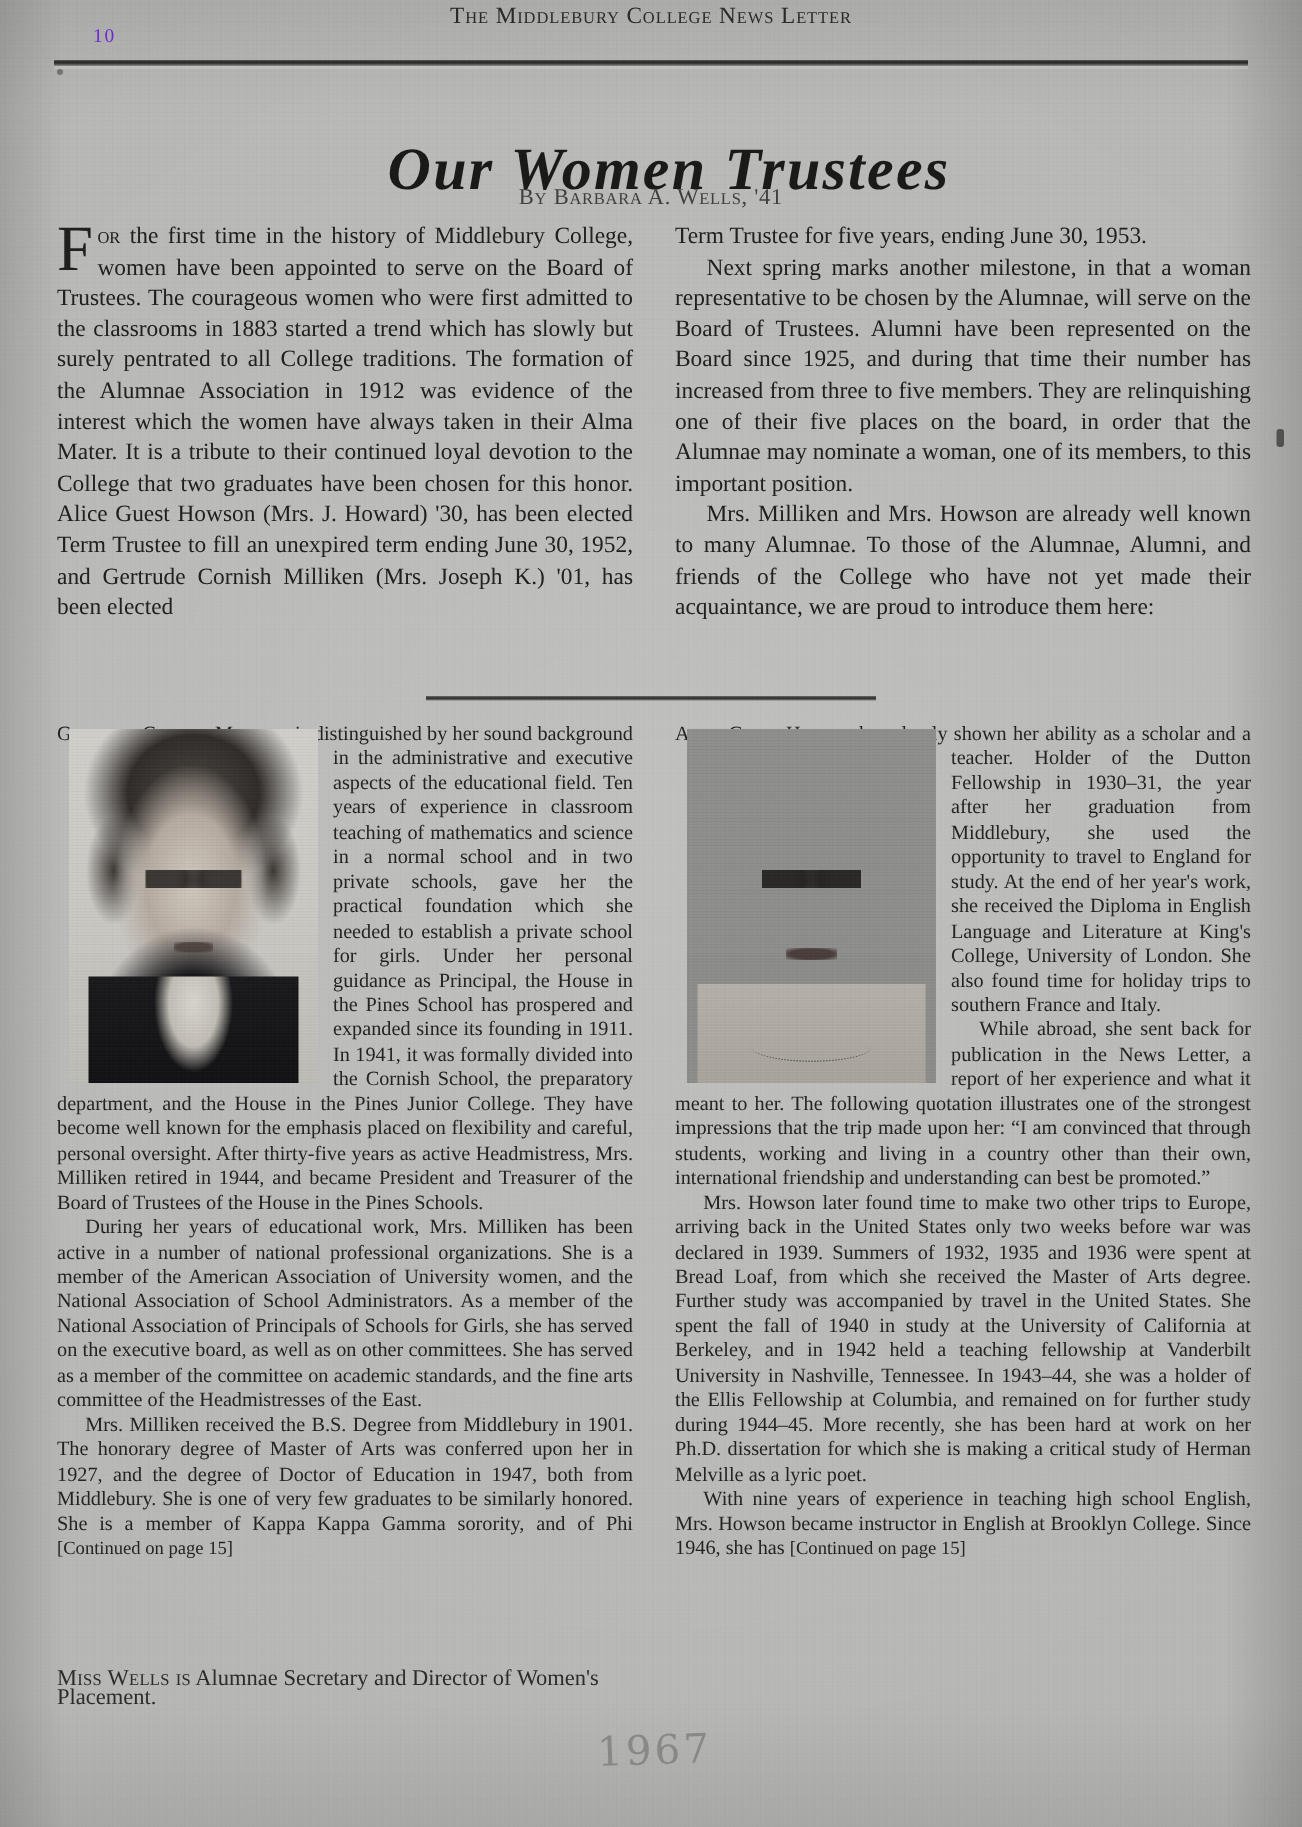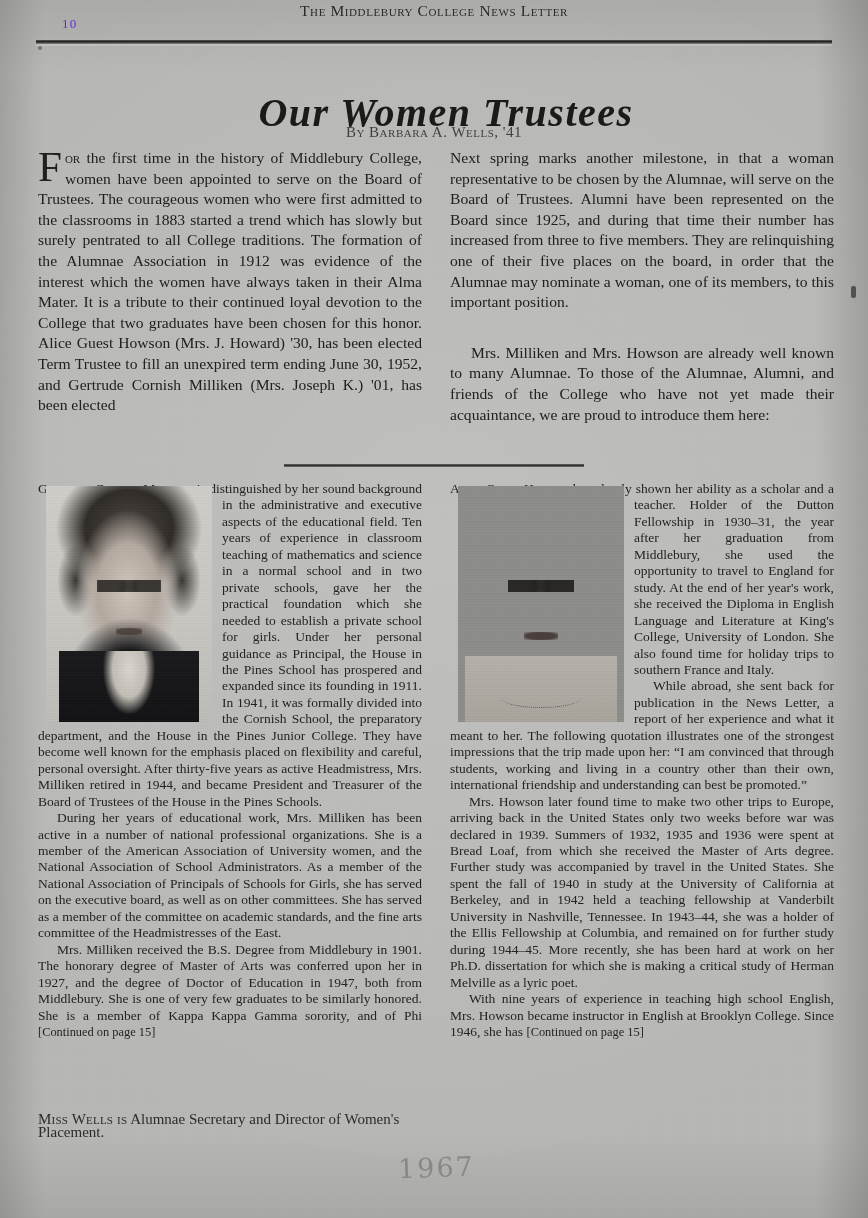--- a/index.html
+++ b/index.html
@@ -73,21 +73,21 @@
     display:flex;gap:28px;
   }
   .intro .col{width:384px;}
   .intro p{
     margin:0;
     font-size:15.6px;line-height:20.6px;
     text-align:justify;
     text-justify:inter-word;
     color:#20201e;
   }
-  .intro p + p{text-indent:1.35em;margin-top:30px;}
+  .intro p + p{text-indent:1.35em;}
   .dropcap-wrap{position:relative;}
   .dropcap{
     float:left;
     font-size:43px;line-height:34px;
     padding:2px 2px 0 0;
     margin:0 1px 0 0;
     font-family:"Liberation Serif","DejaVu Serif",serif;
   }
   .smallcaps{font-variant:small-caps;}
 
@@ -223,20 +223,21 @@
   <div class="edge-mark m2"></div>
 
   <h1 class="article-title">Our Women Trustees</h1>
   <div class="byline">By Barbara A. Wells, '41</div>
 
   <div class="intro">
     <div class="col">
       <p class="dropcap-wrap"><span class="dropcap">F</span><span class="smallcaps">or</span><span> the first time in the history of Middlebury College, women have been appointed to serve on the Board of Trustees. The courageous women who were first admitted to the classrooms in 1883 started a trend which has slowly but surely pentrated to all College traditions. The formation of the Alumnae Association in 1912 was evidence of the interest which the women have always taken in their Alma Mater. It is a tribute to their continued loyal devotion to the College that two graduates have been chosen for this honor. Alice Guest Howson (Mrs. J. Howard) '30, has been elected Term Trustee to fill an unexpired term ending June 30, 1952, and Gertrude Cornish Milliken (Mrs. Joseph K.) '01, has been elected</span></p>
     </div>
     <div class="col">
+      <p>Term Trustee for five years, ending June 30, 1953.</p>
       <p>Next spring marks another milestone, in that a woman representative to be chosen by the Alumnae, will serve on the Board of Trustees. Alumni have been represented on the Board since 1925, and during that time their number has increased from three to five members. They are relinquishing one of their five places on the board, in order that the Alumnae may nominate a woman, one of its members, to this important position.</p>
       <p>Mrs. Milliken and Mrs. Howson are already well known to many Alumnae. To those of the Alumnae, Alumni, and friends of the College who have not yet made their acquaintance, we are proud to introduce them here:</p>
     </div>
   </div>
 
   <div class="mid-rule"></div>
 
   <div class="body-cols">
 
     <div class="col">

